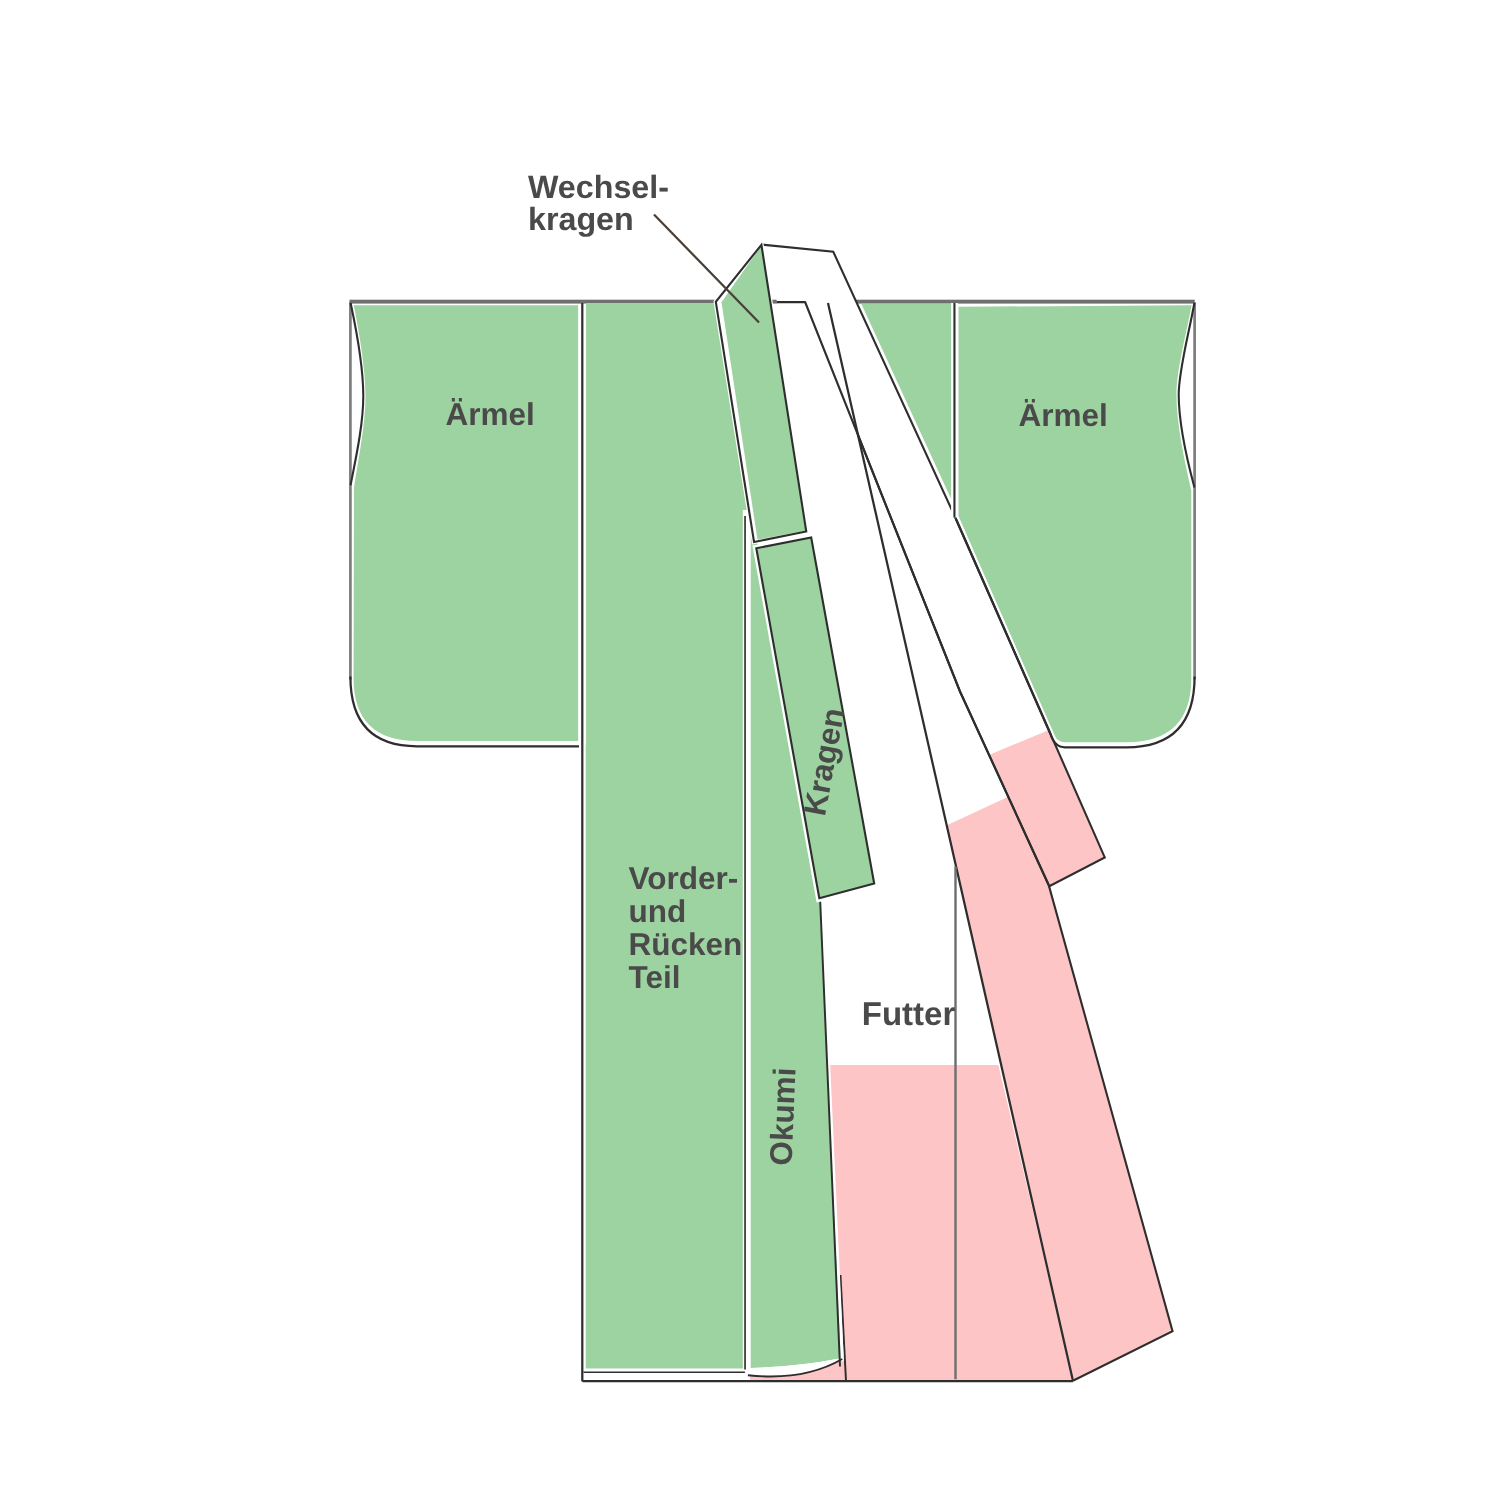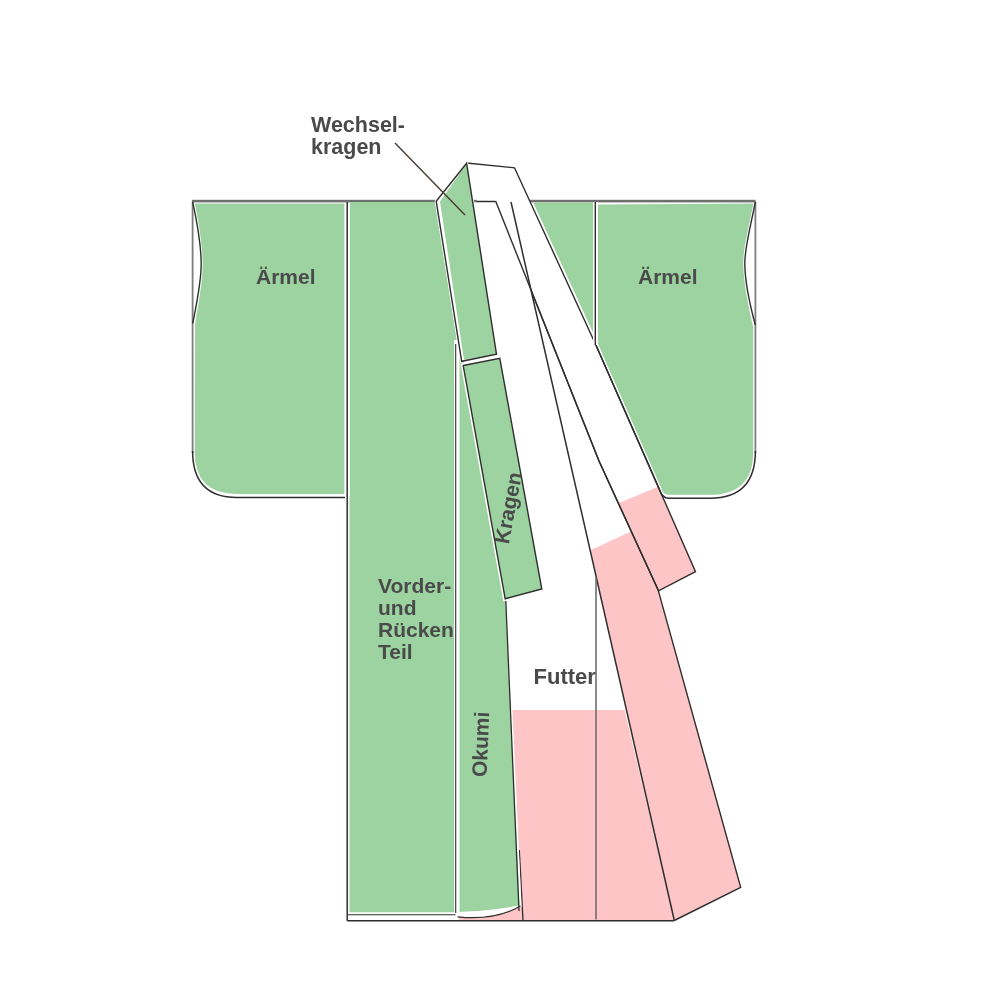--- a/index.html
+++ b/index.html
@@ -1,16 +1,16 @@
 <!DOCTYPE html>
 <html><head>
 <meta charset="utf-8">
 <style>
   html,body{margin:0;padding:0;background:#ffffff;}
-  .wrap{width:948px;height:1000px;position:relative;font-family:"Liberation Sans", sans-serif;}
+  .wrap{width:948px;height:1000px;position:relative;font-family:"Liberation Sans", sans-serif;margin-left:41px;}
   text{font-family:"Liberation Sans", sans-serif;font-weight:bold;fill:#4a4a4a;}
 </style>
 </head>
 <body>
 <div class="wrap">
 <svg width="1000" height="1000" viewBox="0 0 1000 1000" xmlns="http://www.w3.org/2000/svg">
 
   <rect x="0" y="0" width="1000" height="1000" fill="#ffffff"></rect>
 
   <g>

